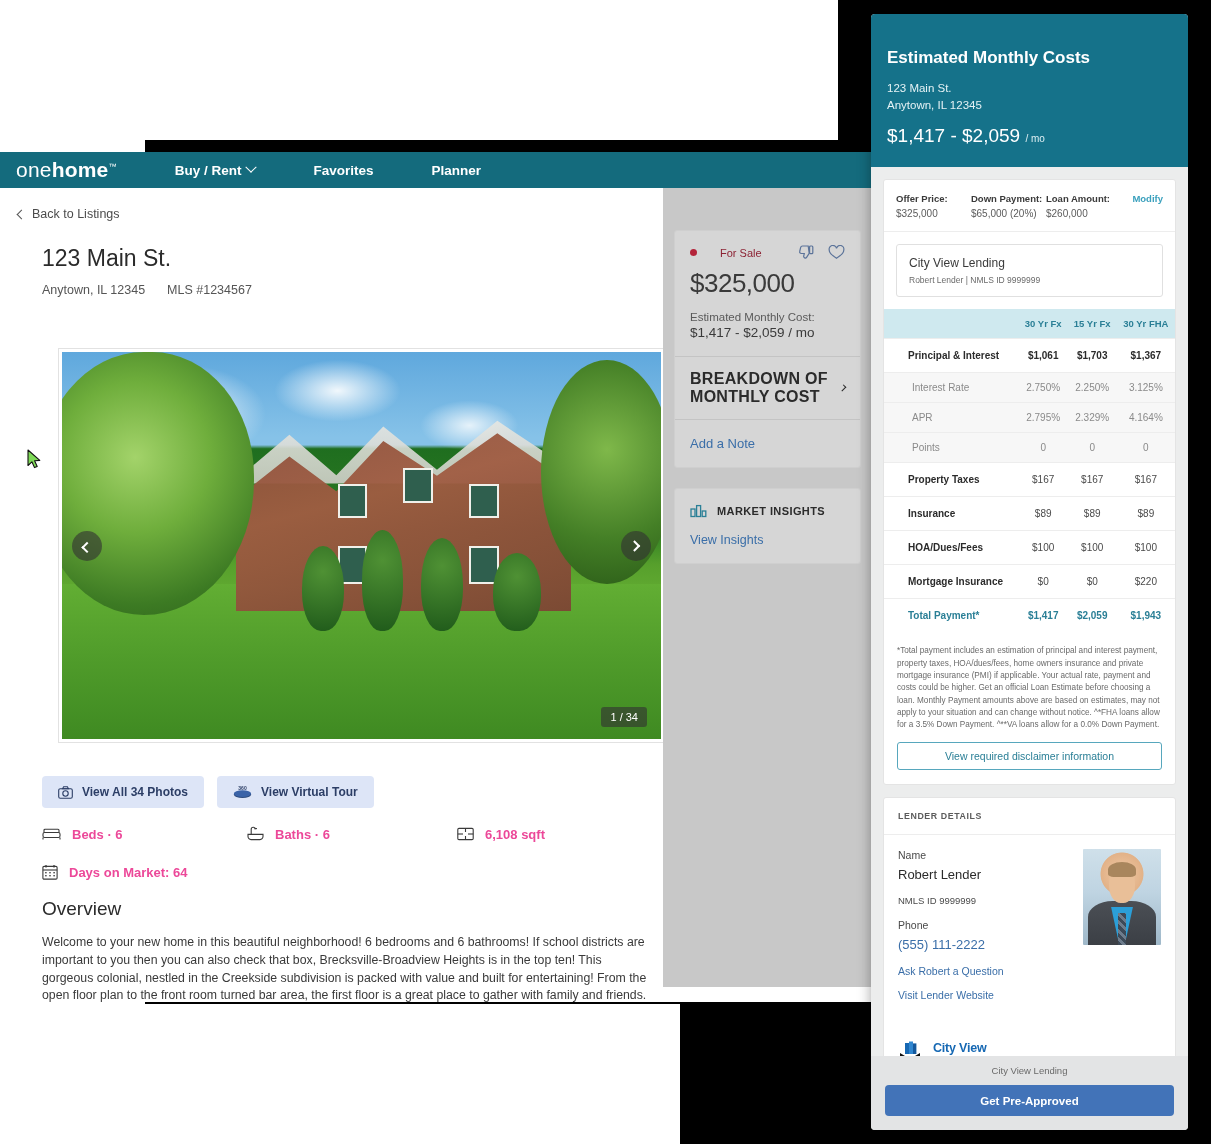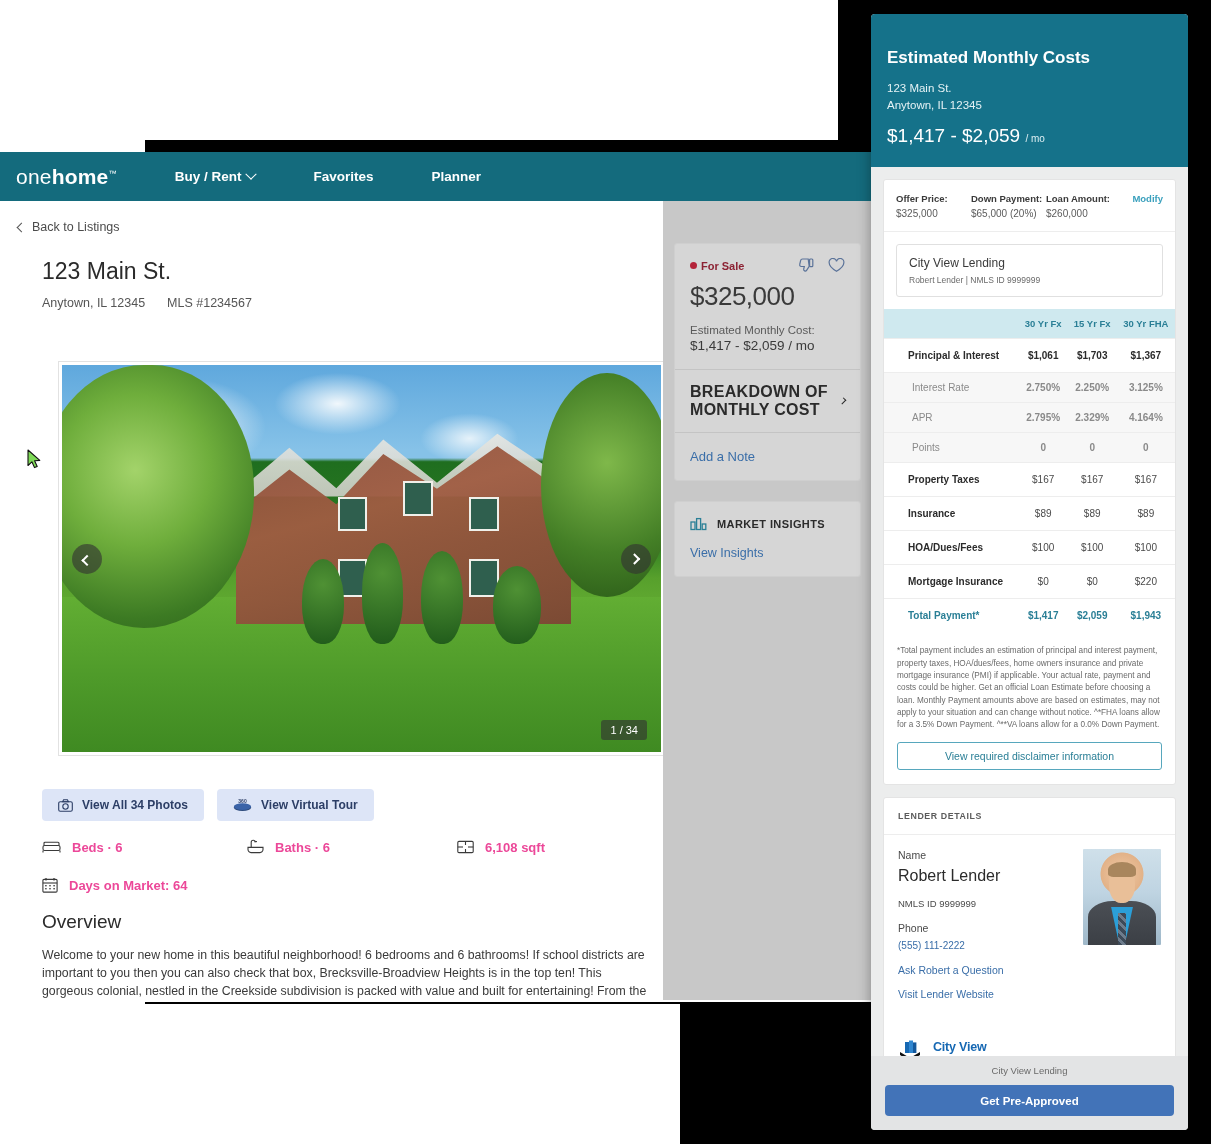--- a/index.html
+++ b/index.html
@@ -20,21 +20,21 @@
   }
 
   
   #desktop {
     position: absolute; left: 0; top: 152px; width: 872px; height: 850px;
     background: #ffffff;
     z-index: 2;
     overflow: hidden;
   }
   #topnav {
-    height: 49px; background: #146b7d; display: flex; align-items: center;
+    height: 36px; background: #146b7d; display: flex; align-items: center;
     padding-left: 16px;
     text-align: center;
   }
   .logo { color: #fff; font-size: 21px; letter-spacing: .2px; position: relative; }
   .logo .thin { font-weight: 300; }
   .logo .bold { font-weight: 700; }
   .logo .tm { font-size: 8px; vertical-align: super; font-weight: 400; }
   .navitems { display: flex; margin-left: 58px; }
   .navitem {
     color: #ffffff; font-size: 13.5px; font-weight: 600; margin-right: 58px;
@@ -133,21 +133,21 @@
   .ov-text { font-size: 12.3px; line-height: 1.45; color: #3a3a3a; }
 
   
   #sidecol {
     position: absolute; right: 0; top: 0; width: 209px; height: 799px; background: #c8c8c8;
     padding: 42px 11px 0 11px;
   }
   .card { background: #d6d6d6; border: 1px solid #cfcfcf; border-radius: 3px; margin-bottom: 20px; }
   .card-pad { padding: 14px 15px 16px 15px; }
   .forsale { display: flex; align-items: center; justify-content: space-between; }
-  .fs-left { display: flex; align-items: center; gap: 4px; font-size: 11px; font-weight: 700; color: #8c2233; }
+  .fs-left { display: flex; align-items: center; gap: 23px; font-size: 11px; font-weight: 400; color: #8c2233; }
   .dot { width: 7px; height: 7px; border-radius: 50%; background: #b4243a; }
   .fs-icons { display: flex; gap: 14px; }
   .price { font-size: 26px; color: #3a3a3a; font-weight: 400; margin-top: 8px; letter-spacing: -.5px; }
   .emc-label { font-size: 11.5px; color: #5a5a5a; margin-top: 12px; }
   .emc-val { font-size: 13.5px; color: #3a3a3a; margin-top: 2px; }
   .breakdown {
     border-top: 1px solid #c4c4c4; padding: 13px 15px; font-size: 16px; font-weight: 700;
     color: #2b2b2b; letter-spacing: .3px; display: flex; align-items: center; justify-content: space-between;
     cursor: pointer;
   }
@@ -184,43 +184,43 @@
   .lb-sub { font-size: 8.5px; color: #6a6a6a; margin-top: 5px; }
 
   table.rates { width: 100%; border-collapse: collapse; }
   table.rates th {
     background: #cfe9ef; color: #2a7f96; font-size: 9.5px; font-weight: 700;
     padding: 9px 4px; text-align: center;
   }
   table.rates th.lbl { background: #cfe9ef; }
   table.rates td { font-size: 10px; padding: 11px 4px; color: #4a4a4a; text-align: center; }
   table.rates td.lbl { text-align: left; padding-left: 24px; color: #2b2b2b; font-weight: 700; font-size: 10px; }
-  table.rates tr.sub td { background: #f7f7f7; color: #8a8a8a; font-weight: 700; padding: 9px 4px; }
+  table.rates tr.sub td { background: #f7f7f7; color: #8a8a8a; font-weight: 400; padding: 9px 4px; }
   table.rates tr.sub td.lbl { padding-left: 28px; color: #8a8a8a; font-weight: 400; }
   table.rates tr.brd td { border-top: 1px solid #ededed; }
   table.rates td.bold { font-weight: 700; color: #2b2b2b; }
   table.rates tr.total td { color: #2a7f96; font-weight: 700; border-top: 1px solid #ededed; }
   table.rates tr.total td.lbl { color: #2a7f96; }
 
   .disclaimer { padding: 13px 13px 0 13px; font-size: 8.2px; line-height: 1.5; color: #6a6a6a; }
   .disc-btn {
     margin: 11px 13px 14px 13px; border: 1px solid #57a7bd; border-radius: 3px; height: 28px;
     display: flex; align-items: center; justify-content: center; font-size: 10.5px; color: #2a7f96;
     cursor: pointer; background: #fff;
   }
 
   .ld-head { padding: 13px 14px; border-bottom: 1px solid #ededed; font-size: 8.8px;
              letter-spacing: .6px; color: #5b5b5b; font-weight: 600; }
   .ld-body { display: flex; padding: 14px 14px 14px 14px; }
   .ld-left { flex: 1; }
   .ld-lab { font-size: 10.5px; color: #4a4a4a; margin-bottom: 6px; }
-  .ld-val { font-size: 16px; color: #2b2b2b; margin-bottom: 13px; }
+  .ld-val { font-size: 13px; color: #2b2b2b; margin-bottom: 13px; }
   .ld-nmls { font-size: 9.5px; color: #4a4a4a; margin-bottom: 13px; }
   .ld-link { font-size: 10.5px; color: #3a6ea8; margin-bottom: 12px; cursor: pointer; }
-  .ld-phone { font-size: 10px; color: #3a6ea8; margin-bottom: 13px; cursor: pointer; }
+  .ld-phone { font-size: 13px; color: #3a6ea8; margin-bottom: 13px; cursor: pointer; }
   .headshot {
     width: 78px; height: 96px; flex: none; margin-left: 8px; border-radius: 1px;
     background:
       radial-gradient(circle at 50% 26%, #f0c9a6 0%, #e2b288 26%, rgba(226,178,136,0) 27%),
       linear-gradient(#cfe0ea 0%, #bfd4e2 45%, #9fb8c9 100%);
     position: relative; overflow: hidden;
   }
   .hs-body {
     position: absolute; left: 6%; bottom: 0; width: 88%; height: 46%;
     background: linear-gradient(#4b4f55, #3b3f45); border-radius: 36% 36% 0 0;

